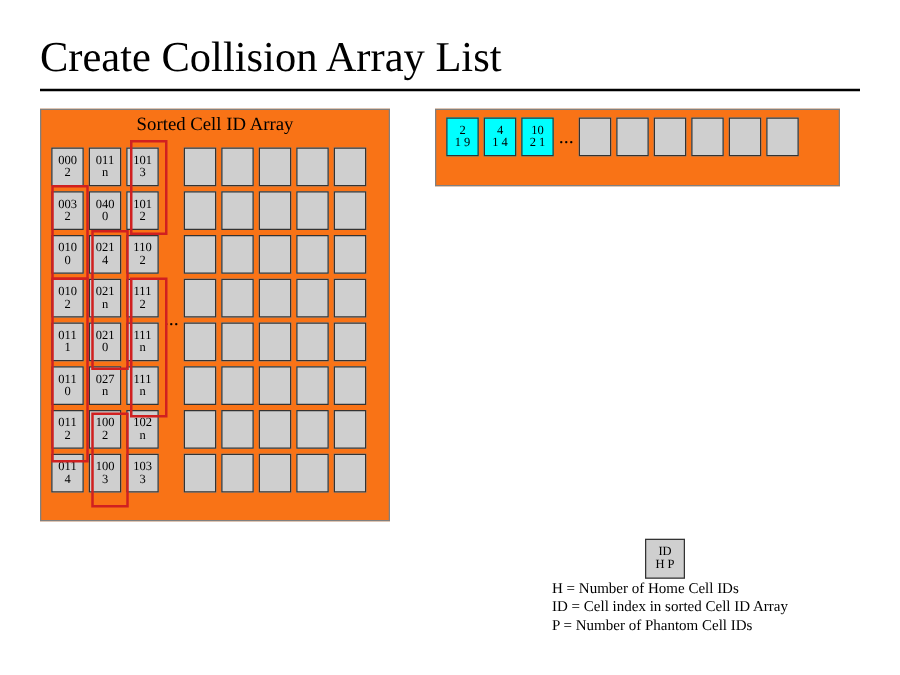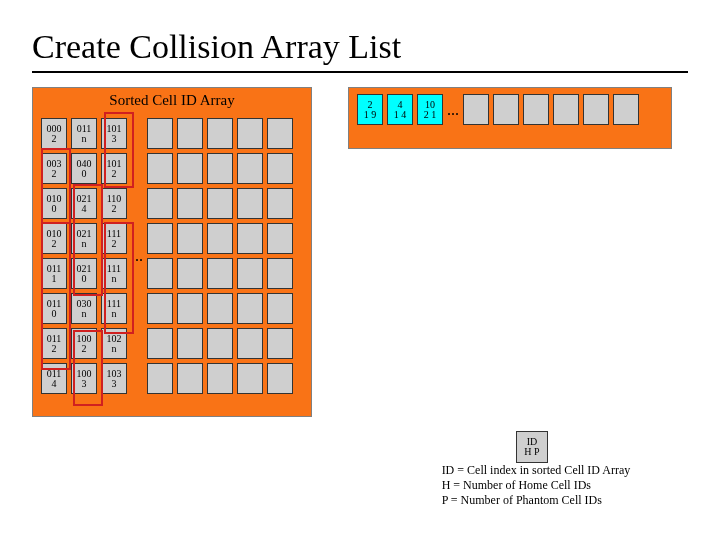--- a/index.html
+++ b/index.html
@@ -186,21 +186,21 @@
                 <span class="t">111</span>
                 <span class="b">n</span>
               </div>
             </div>
             <div class="row">
               <div class="cell">
                 <span class="t">011</span>
                 <span class="b">0</span>
               </div>
               <div class="cell">
-                <span class="t">030</span>
+                <span class="t">027</span>
                 <span class="b">n</span>
               </div>
               <div class="cell">
                 <span class="t">111</span>
                 <span class="b">n</span>
               </div>
             </div>
             <div class="row">
               <div class="cell">
                 <span class="t">011</span>
@@ -333,17 +333,17 @@
 
   </div>
 </div>
 
 <div class="legend-wrap">
   <div class="legend-cell">
     <span class="t">ID</span>
     <span class="b">H  P</span>
   </div>
   <div class="legend-text">
+    <div>H = Number of Home Cell IDs</div>
     <div>ID = Cell index in sorted Cell ID Array</div>
-    <div>H = Number of Home Cell IDs</div>
     <div>P = Number of Phantom Cell IDs</div>
   </div>
 </div>
 
 </body></html>

